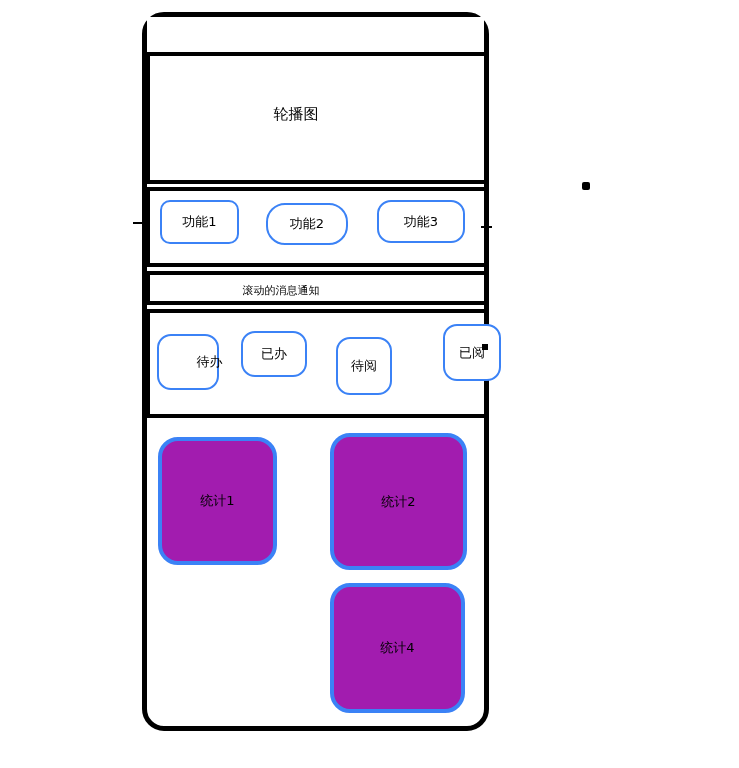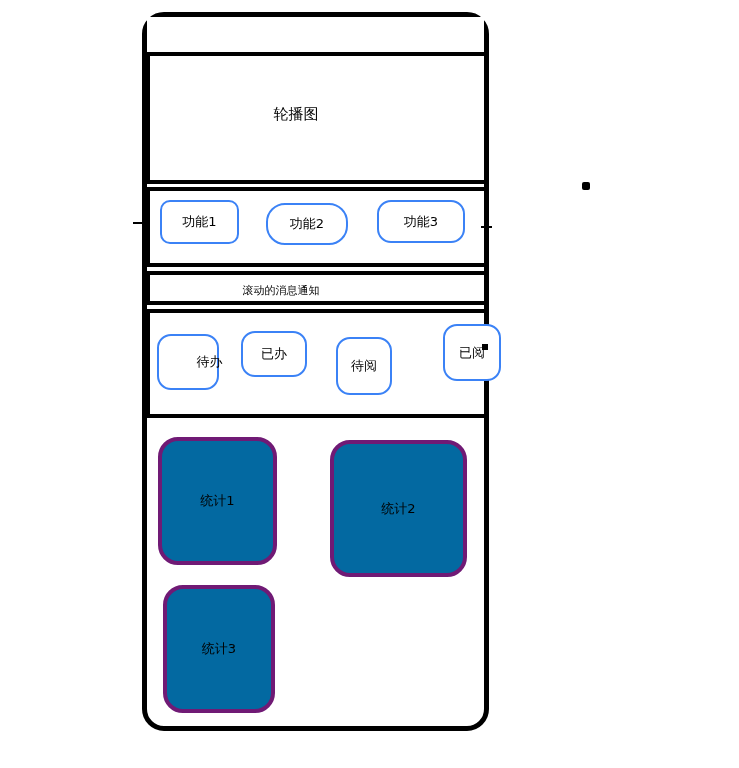--- a/index.html
+++ b/index.html
@@ -86,31 +86,31 @@
   .func-btn-2 { left: 266px; top: 203px; width: 82px; height: 42px; border-radius: 19px; }
   .func-btn-3 { left: 377px; top: 200px; width: 88px; height: 43px; border-radius: 14px; }
 
   .task-btn-1 { left: 157px; top: 334px; width: 62px; height: 56px; border-radius: 14px; padding-left: 43px; }
   .task-btn-2 { left: 241px; top: 331px; width: 66px; height: 46px; border-radius: 14px; }
   .task-btn-3 { left: 336px; top: 337px; width: 56px; height: 58px; border-radius: 14px; }
   .task-btn-4 { left: 418px; top: 324px; width: 58px; height: 57px; border-radius: 14px; margin-left: 25px; }
 
   
   .stat-card {
-    border: 4px solid #701a75;
+    border: 4px solid #3b82f6;
     border-radius: 20px;
-    background: #0369a1;
+    background: #a21caf;
     display: flex;
     align-items: center;
     justify-content: center;
     font-size: 13px;
     white-space: nowrap;
   }
   .stat-1 { left: 158px; top: 437px; width: 119px; height: 128px; }
-  .stat-2 { left: 330px; top: 433px; width: 137px; height: 137px; margin-top: 7px; }
+  .stat-2 { left: 330px; top: 433px; width: 137px; height: 137px; }
   .stat-3 { left: 163px; top: 585px; width: 112px; height: 128px; }
   .stat-4 { left: 330px; top: 583px; width: 135px; height: 130px; }
 
   
   .tick { background: #000000; }
   .tick-l1 { left: 133px; top: 222px; width: 9px;  height: 2px; }
   .tick-r1 { left: 481px; top: 226px; width: 11px; height: 2px; }
   .tick-l2 { left: 143px; top: 344px; width: 7px;  height: 5px; }
   .tick-r2 { left: 482px; top: 344px; width: 6px;  height: 6px; }
   .stray-dot {
@@ -141,21 +141,21 @@
   <div class="abs notification-label">滚动的消息通知</div>
 
   <div class="abs tasks-section"></div>
   <div class="abs wire-btn task-btn-1">待办</div>
   <div class="abs wire-btn task-btn-2">已办</div>
   <div class="abs wire-btn task-btn-3">待阅</div>
   <div class="abs wire-btn task-btn-4">已阅</div>
 
   <div class="abs stat-card stat-1">统计1</div>
   <div class="abs stat-card stat-2">统计2</div>
-  <div class="abs stat-card stat-3">统计3</div>
+  <div class="abs stat-card stat-4">统计4</div>
 
   <div class="abs tick tick-l1"></div>
   <div class="abs tick tick-r1"></div>
   <div class="abs tick tick-l2"></div>
   <div class="abs tick tick-r2"></div>
   <div class="abs stray-dot"></div>
 
 </div>
 
 </body></html>

